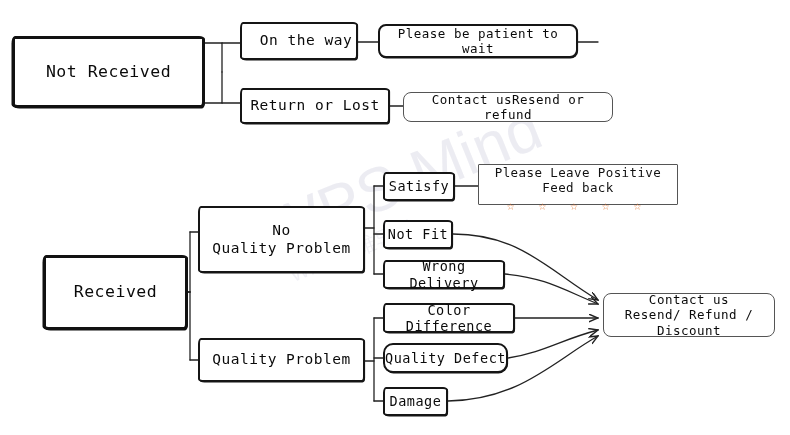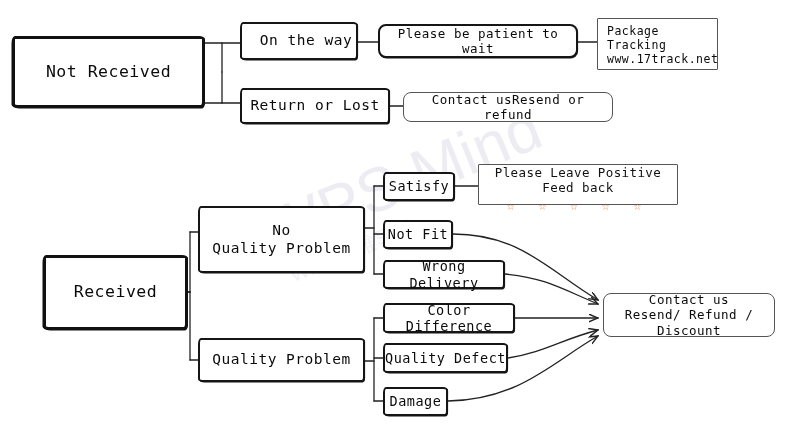--- a/index.html
+++ b/index.html
@@ -141,43 +141,41 @@
       <path d="M448,401 C520,400 555,360 598,336" marker-end="url(#ah)"></path>
     </g>
   </svg>
 
   <div class="node sketch-heavy fs17" style="left:12px; top:36px; width:193px; height:72px;">Not Received</div>
 
   <div class="node sketch-mid fs15" style="left:240px; top:22px; width:118px; height:38px;padding-left:14px;">On the way</div>
 
   <div class="node sketch-mid fs13" style="left:378px; top:24px; width:200px; height:34px;">Please be patient to wait</div>
 
-  <div class="node sketch-thin fs12 two-line" style="left:597px; top:18px; width:121px; height:52px; align-items:flex-start; padding:5px 0 0 9px; justify-content:flex-start; text-align:left;">Package Tracking
-www.17track.net</div>
 
   <div class="node sketch-mid fs15" style="left:240px; top:88px; width:150px; height:36px;">Return or Lost</div>
 
   <div class="node sketch-thin fs13" style="left:403px; top:92px; width:210px; height:30px;">Contact usResend or refund</div>
 
   <div class="node sketch-heavy fs17" style="left:43px; top:255px; width:145px; height:75px;">Received</div>
 
   <div class="node sketch-mid fs15" style="left:198px; top:206px; width:167px; height:67px;">No
 Quality Problem</div>
 
   <div class="node sketch-mid fs15" style="left:198px; top:338px; width:167px; height:44px;">Quality Problem</div>
 
   <div class="node sketch-mid fs14" style="left:383px; top:172px; width:72px; height:29px;">Satisfy</div>
 
   <div class="node sketch-mid fs14" style="left:383px; top:220px; width:70px; height:29px;">Not Fit</div>
 
   <div class="node sketch-mid fs14" style="left:383px; top:260px; width:122px; height:29px;">Wrong Delivery</div>
 
   <div class="node sketch-mid fs14" style="left:383px; top:303px; width:132px; height:30px;">Color Difference</div>
 
-  <div class="node sketch-mid fs14" style="left:383px; top:343px; width:125px; height:30px;">Quality Defect</div>
+  <div class="node sketch-mid fs14" style="left:383px; top:343px; width:125px; height:30px;border-radius:10px;">Quality Defect</div>
 
   <div class="node sketch-mid fs14" style="left:383px; top:387px; width:65px; height:29px;">Damage</div>
 
   <div class="node sketch-thin feedback-box" style="left:478px; top:164px; width:200px; height:41px;">
     <div class="fb-text">Please Leave Positive Feed back</div>
     <div class="stars">☆ ☆ ☆ ☆ ☆</div>
   </div>
 
   <div class="node sketch-thin two-line fs13" style="left:603px; top:293px; width:172px; height:44px;">
     <div>Contact us</div>

